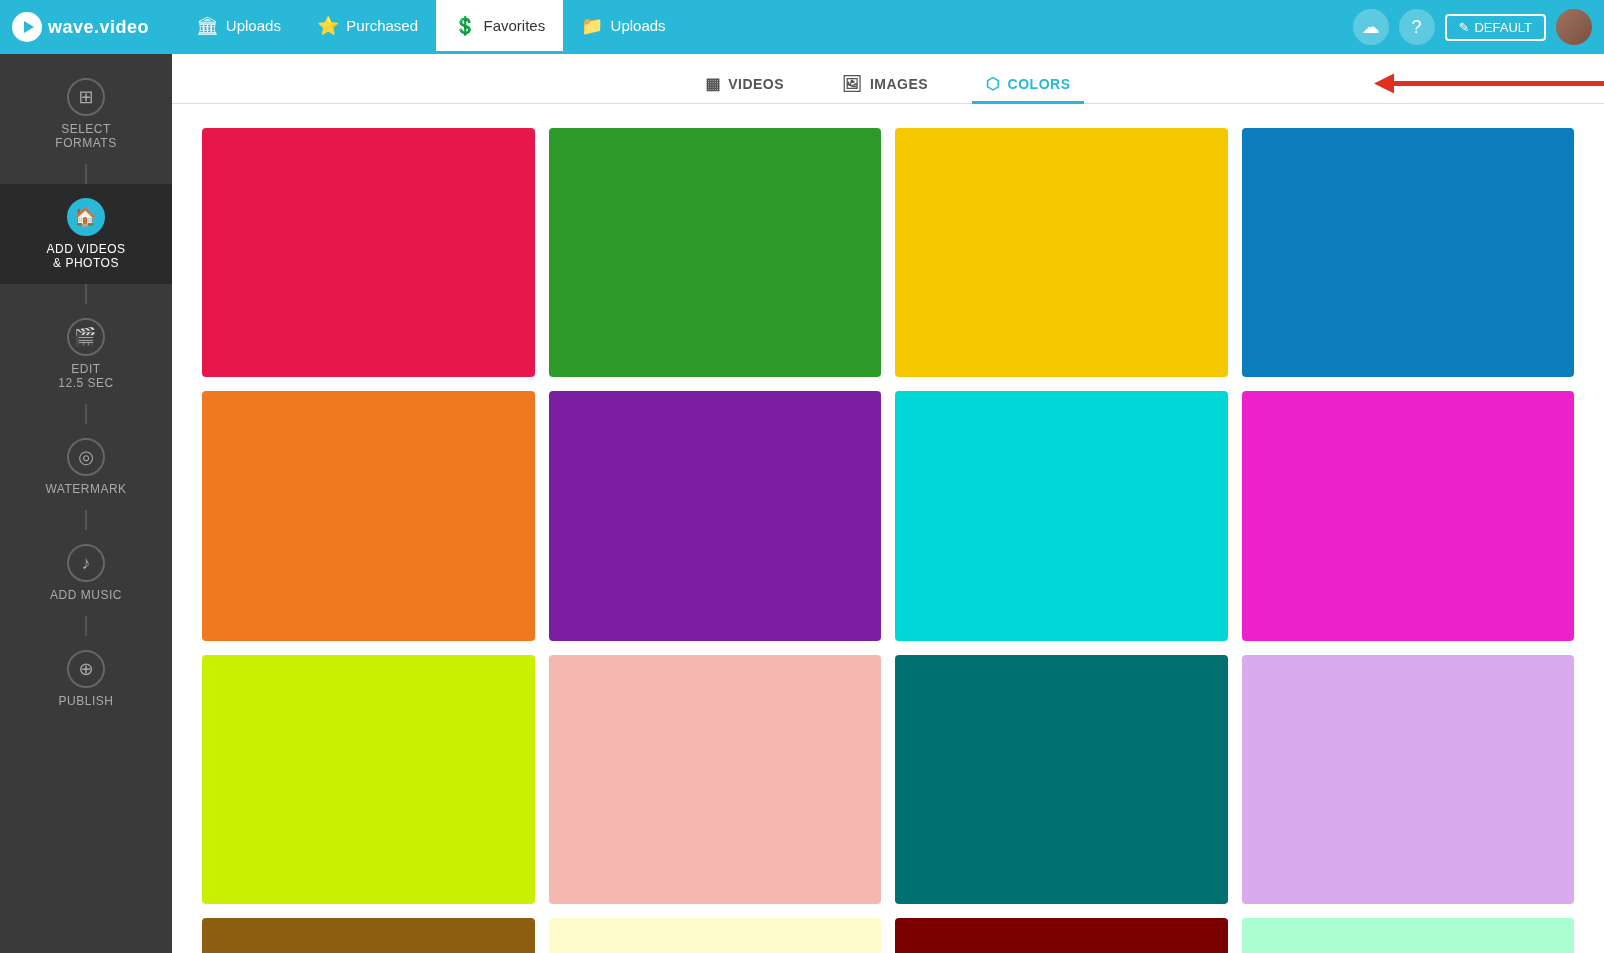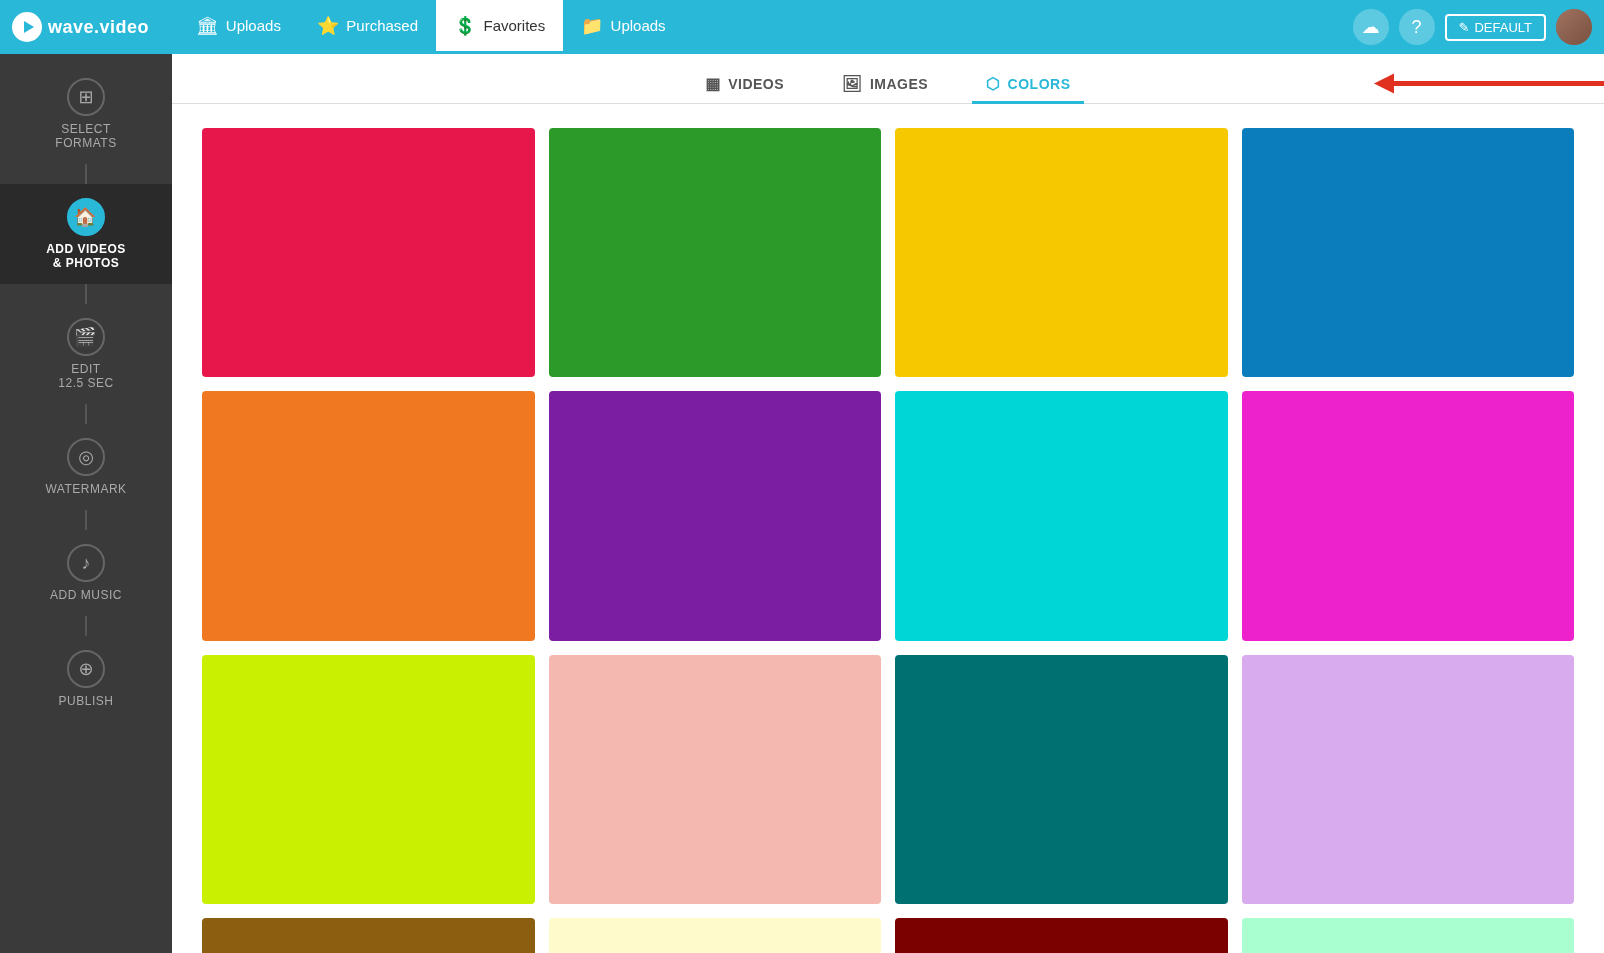--- a/index.html
+++ b/index.html
@@ -164,21 +164,21 @@
     .sidebar-item.current {
       background: #2a2a2a;
     }
     .sidebar-item.current .step-circle {
       border-color: #29b8d8;
       background: #29b8d8;
       color: #fff;
     }
     .sidebar-item.current .step-label {
       color: #fff;
-      font-weight: bold;
+      font-weight: normal;
       text-align: center;
     }
 
     
     .content-area {
       flex: 1;
       background: #fff;
       display: flex;
       flex-direction: column;
       overflow: hidden;

